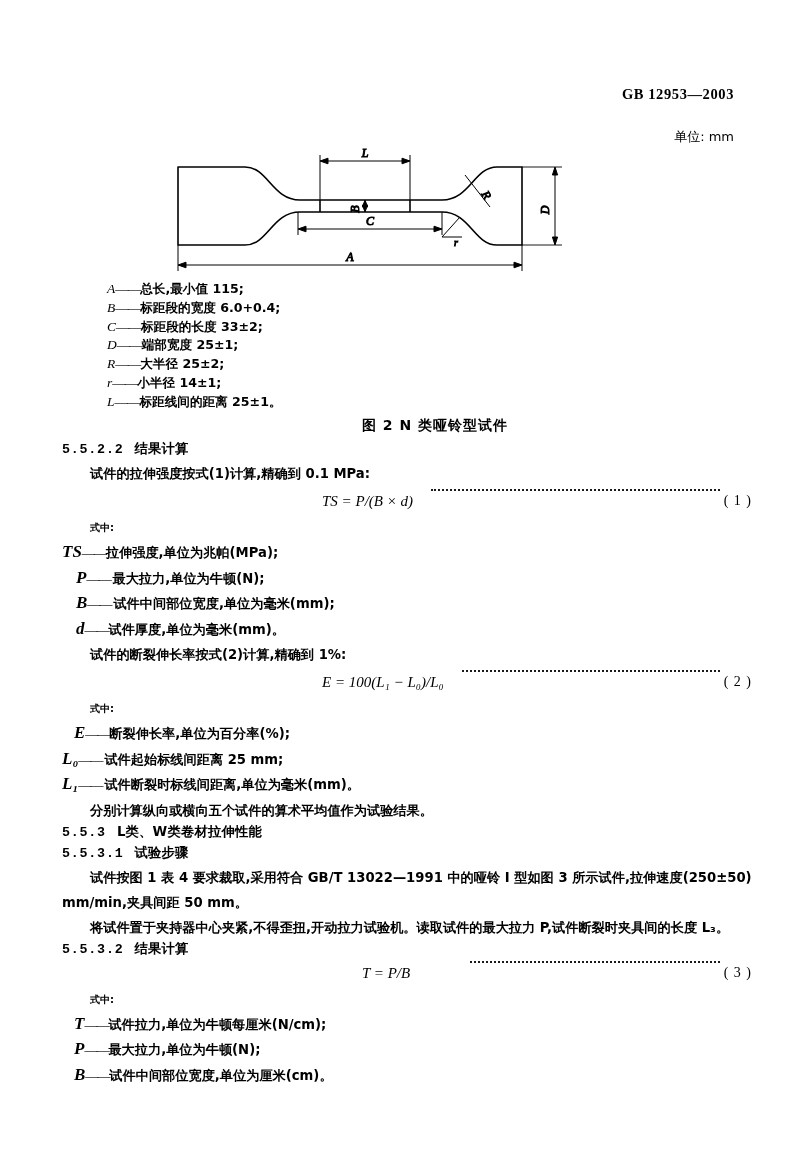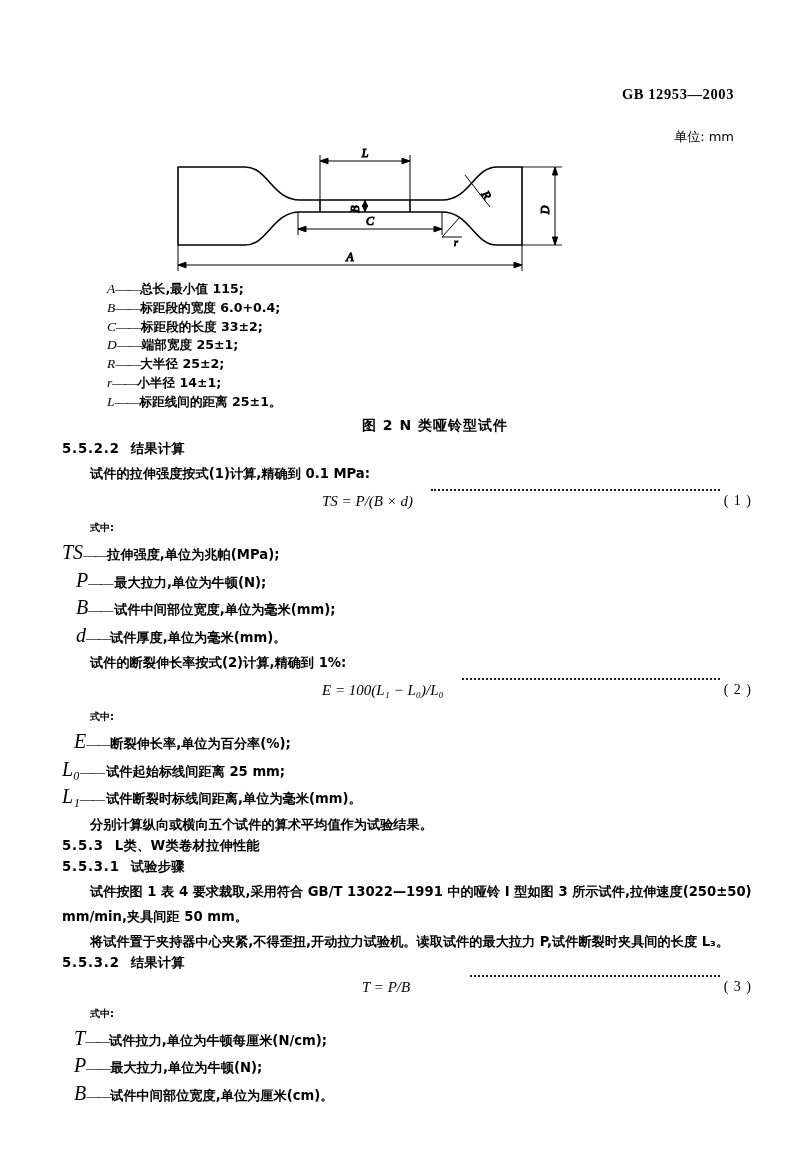--- a/index.html
+++ b/index.html
@@ -97,21 +97,21 @@
     width: 690px;
   }
   .sec-head {
     font-family: "DejaVu Sans", "Liberation Sans", sans-serif;
     font-weight: bold;
     font-size: 13.3px;
     margin: 0 0 3px 0;
     letter-spacing: 0.2px;
     white-space: nowrap;
   }
-  .sec-head .num { letter-spacing: 0.8px; }
+  .sec-head .num { letter-spacing: 0.8px; font-family: Liberation Mono, monospace; }
   .sec-head .ttl { margin-left: 11px; }
 
   .para {
     font-family: "DejaVu Sans", "Liberation Sans", sans-serif;
     font-weight: bold;
     font-size: 13.2px;
     line-height: 25px;
     margin: 0;
     text-indent: 28px;
   }
@@ -158,22 +158,22 @@
   .defline {
     font-family: "DejaVu Sans", "Liberation Sans", sans-serif;
     font-weight: bold;
     font-size: 13.2px;
     line-height: 24.5px;
     white-space: nowrap;
   }
   .defline .sym {
     font-family: "Liberation Serif", "DejaVu Serif", serif;
     font-style: italic;
-    font-weight: normal;
-    font-size: 20px;
+    font-weight: bold;
+    font-size: 17px;
   }
   .defline .dash {
     font-family: "Liberation Serif", "DejaVu Serif", serif;
     font-weight: normal;
     letter-spacing: -1.2px;
   }
   .ind-1 { padding-left: 12px; }
   .ind-2 { padding-left: 14px; }
 </style>
 </head>

